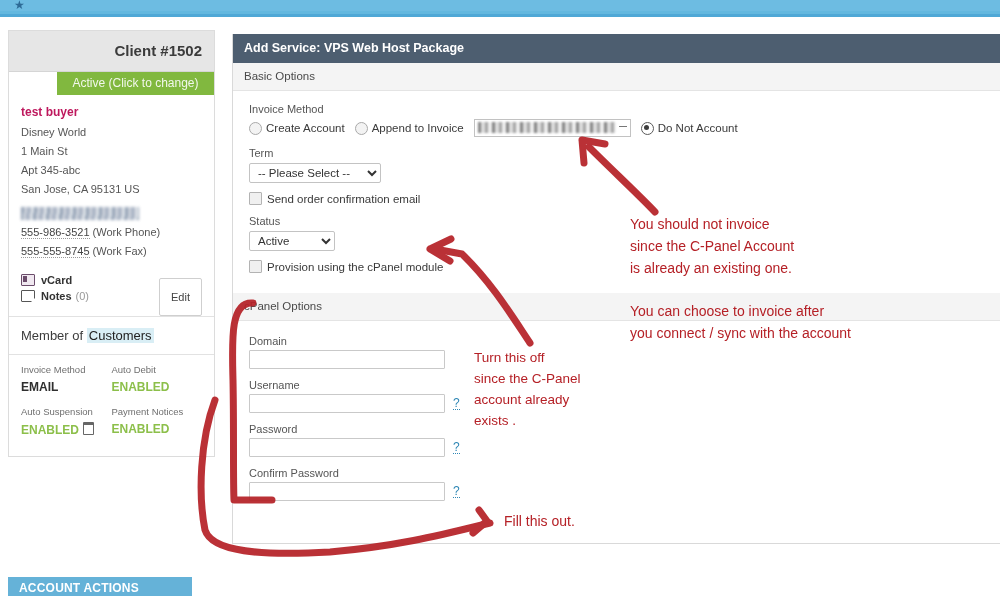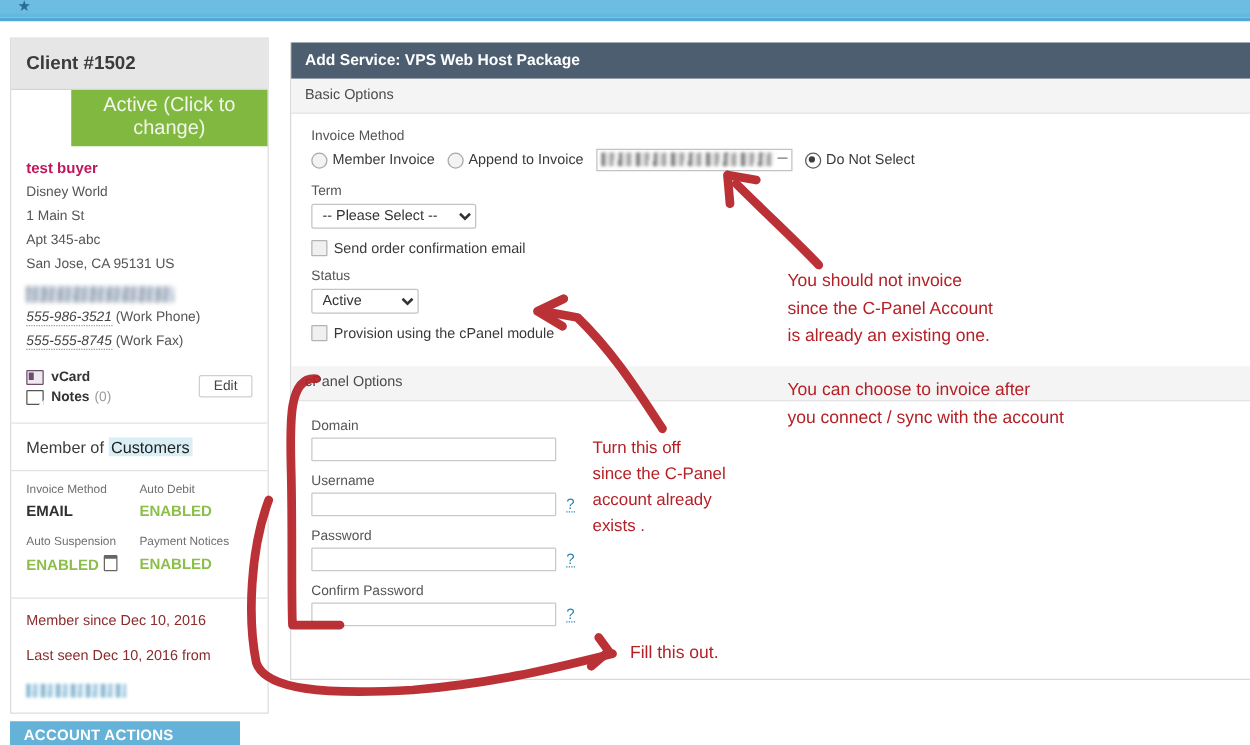--- a/index.html
+++ b/index.html
@@ -34,47 +34,48 @@
   .sidebar {
     position: absolute; left: 8px; top: 30px; width: 205px;
     background: #fff;
     border: 1px solid #dcdcdc;
     border-top: 1px solid #dcdcdc;
   }
   .client-header {
     background: #e6e6e6;
     padding: 11px 12px 12px 12px;
     border-bottom: 1px solid #d5d5d5;
+    text-align: right;
   }
   .client-header .title {
     font-size: 15px; font-weight: bold; color: #3b3b3b;
   }
   .status-bar {
     background: #81b83f;
     text-align: center;
     color: #f2f7ec;
-    font-size: 16px;
+    font-size: 12px;
     padding: 4px 0 5px 0;
     cursor: pointer;
     margin-left: 48px;
   }
   .addr-block { padding: 10px 12px 6px 12px; }
   .addr-name { font-size: 12px; font-weight: bold; color: #be185d; margin-bottom: 7px;}
   .addr-line { font-size: 11px; color: #555; margin-bottom: 7px; }
 
   .blur-name {
     height: 13px; width: 118px; margin: 12px 0 6px 0;
     background:
       repeating-linear-gradient(95deg, #7d8fa6 0 3px, #c8ced8 3px 6px, #9aa7ba 6px 10px, #dfe3e9 10px 13px);
     filter: blur(1.6px);
     opacity: .85;
   }
   .phone-row { font-size: 11px; color: #555; margin-bottom: 7px; }
   .phone-row .num {
-    color: #444; border-bottom: 1px dotted #999; font-style: italic;
+    color: #444; border-bottom: 1px dotted #999;
   }
   .icon-rows { padding: 4px 12px 10px 12px; position: relative; }
   .icon-row { font-size: 11px; color: #333; margin-bottom: 4px; display: flex; align-items: center; }
   .mini-ico {
     display: inline-block; width: 12px; height: 10px; margin-right: 6px;
     border: 1px solid #6b4c6b; background: #f0e8f0; border-radius: 1px;
     position: relative; flex: none;
   }
   .mini-ico.card::after{
     content:""; position:absolute; left:1px; top:1px; width:4px; height:6px; background:#6b4c6b;
@@ -82,21 +83,21 @@
   .mini-ico.note { border-color:#555; background:#fff; }
   .mini-ico.note::after{
     content:""; position:absolute; right:-1px; bottom:-1px; width:0; height:0;
     border-left:4px solid transparent; border-bottom:4px solid #fff;
   }
   .icon-row b { font-weight: bold; }
   .icon-row .cnt { color:#999; margin-left:4px; }
   .edit-btn {
     position: absolute; right: 12px; top: 8px;
     border: 1px solid #cfcfcf; background: #fff; border-radius: 2px;
-    font-size: 11px; color: #444; padding: 2px 11px; cursor: pointer;
+    font-size: 11px; color: #444; padding: 12px 11px; cursor: pointer;
   }
   .sb-divider { height:1px; background:#e2e2e2; margin:0; }
 
   .member-of {
     padding: 11px 12px 11px 12px;
     font-size: 13px; font-weight: normal; color: #3c3c3c;
     border-bottom: 1px solid #e2e2e2;
   }
   .member-of .hl { background: #d9eef5; color:#222; padding: 0 2px; }
 
@@ -270,51 +271,46 @@
       <div class="kv-val">EMAIL</div>
       <div class="kv-val green">ENABLED</div>
       <div class="kv-label">Auto Suspension</div>
       <div class="kv-label">Payment Notices</div>
       <div class="kv-val green">
         <span>ENABLED</span><span class="cal"></span>
       </div>
       <div class="kv-val green">ENABLED</div>
     </div>
 
-    <div class="since-block">
-      <div class="since-line">Member since Dec 10, 2016</div>
-      <div class="since-line">Last seen Dec 10, 2016 from</div>
-      <div class="blur-ip"></div>
-    </div>
   </div>
 
   <div class="acct-actions">ACCOUNT ACTIONS</div>
 
   <div class="panel">
     <div class="panel-title">Add Service: VPS Web Host Package</div>
 
     <div class="section-head">Basic Options</div>
 
     <div class="section-body">
       <div class="field-label">Invoice Method</div>
 
       <div class="radio-line">
         <span class="radio"></span>
-        <span class="lbl">Member Invoice</span>
+        <span class="lbl">Create Account</span>
 
         <span class="radio"></span>
         <span class="lbl">Append to Invoice</span>
 
         <span class="blur-select">
           <span class="inner"></span>
           <span class="cvr"></span>
         </span>
 
         <span class="radio checked"></span>
-        <span class="lbl">Do Not Select</span>
+        <span class="lbl">Do Not Account</span>
       </div>
 
       <div class="field-label">Term</div>
       <select class="fake term-select">
         <option>-- Please Select --</option>
       </select>
 
       <div class="chk-line">
         <span class="chkbox"></span>
         <span>Send order confirmation email</span>

